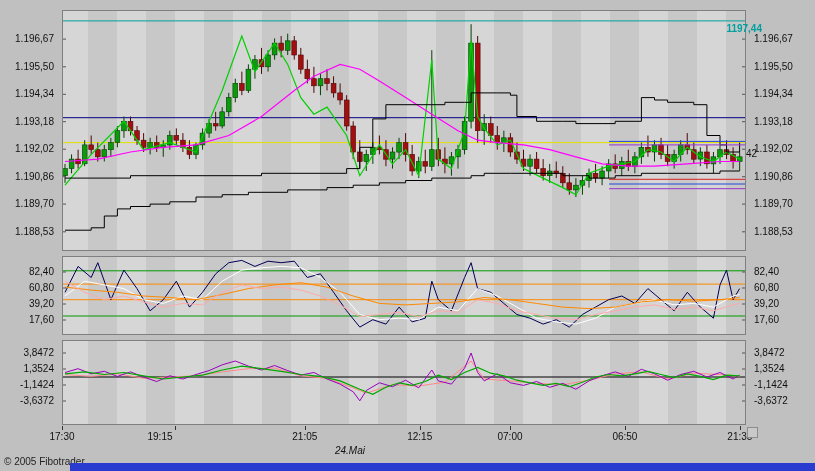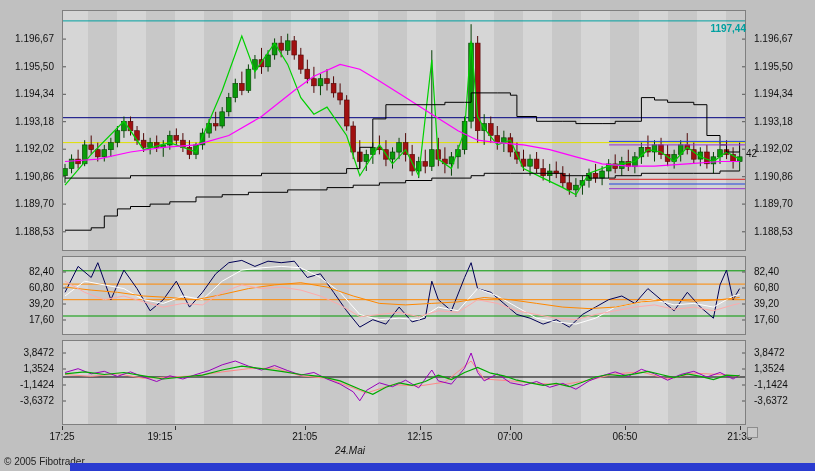--- a/index.html
+++ b/index.html
@@ -378,36 +378,36 @@
       <span style="top: 281.985px;">60,80</span>
       <span style="top: 297.978px;">39,20</span>
       <span style="top: 313.97px;">17,60</span>
       <span style="top: 347.004px;">3,8472</span>
       <span style="top: 363.002px;">1,3524</span>
       <span style="top: 379px;">-1,1424</span>
       <span style="top: 394.999px;">-3,6372</span>
     </div>
   <div id="x-axis">
       <div class="xtick" style="left: 62px; top: 426px;"></div>
-      <span class="xlabel" style="left: 62px; top: 431px;">17:25</span>
+      <span class="xlabel" style="left: 62px; top: 431px;">17:30</span>
       <div class="xtick" style="left: 174.86px; top: 426px;"></div>
       <span class="xlabel" style="left: 160px; top: 431px; text-align: right;">19:15</span>
       <div class="xtick" style="left: 304.82px; top: 426px;"></div>
       <span class="xlabel" style="left: 304.82px; top: 431px;">21:05</span>
       <div class="xtick" style="left: 419.732px; top: 426px;"></div>
       <span class="xlabel" style="left: 419.732px; top: 431px;">12:15</span>
       <div class="xtick" style="left: 510.02px; top: 426px;"></div>
       <span class="xlabel" style="left: 510.02px; top: 431px;">07:00</span>
       <div class="xtick" style="left: 624.932px; top: 426px;"></div>
       <span class="xlabel" style="left: 624.932px; top: 431px;">06:50</span>
       <div class="xtick" style="left: 739.844px; top: 426px;"></div>
       <span class="xlabel" style="left: 739.844px; top: 431px;">21:35</span>
       <span class="datelabel" style="left: 349.964px; top: 445px;">24.Mai</span>
     </div>
 
-  <span id="price-marker" class="pricemark" style="left: 698px; width: 48px; text-align: right; color: rgb(0, 160, 160); top: 22.89px;">1197,44</span>
+  <span id="price-marker" class="pricemark" style="left: 698px; width: 64px; text-align: right; color: rgb(0, 160, 160); top: 22.89px;">1197,44</span>
   <span id="right-42" class="rightnum" style="left: 746px; top: 135.39px; margin-top: 13px;">42</span>
 
   <div class="cornerbtn"></div>
 
   <div class="copyright">© 2005 Fibotrader</div>
   <div class="bluebar"></div>
 </div>
 
 </body></html>

